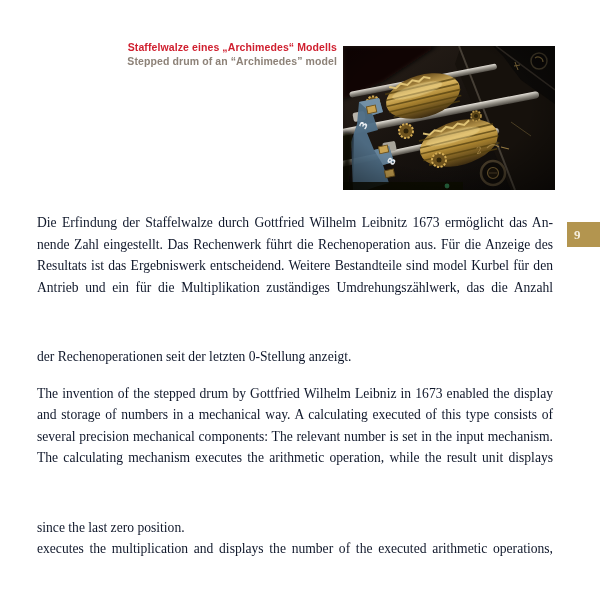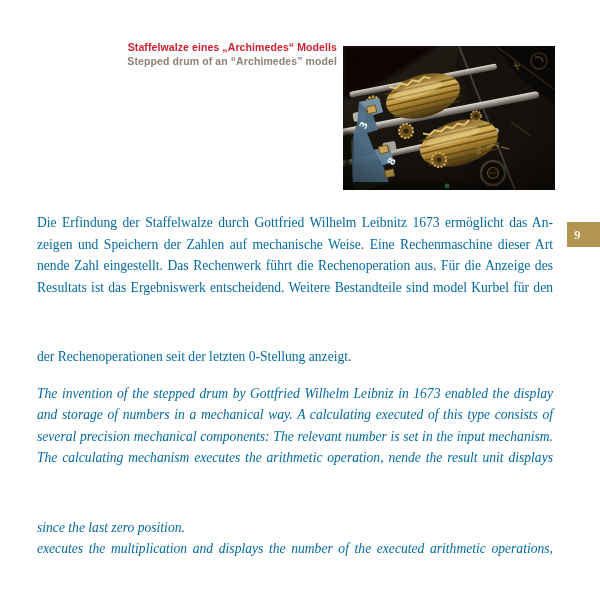--- a/index.html
+++ b/index.html
@@ -20,29 +20,29 @@
   }
   .photo svg { display:block; }
   .page-tab {
     position:absolute; left:567px; top:222px; width:33px; height:25px;
     background:#b3954f; color:#f5eedd;
     font-family:"Liberation Serif", serif; font-weight:bold;
     font-size:13px; line-height:26px; padding-left:7px; box-sizing:border-box;
   }
   .body-text {
     position:absolute; left:37px; top:212px; width:516px;
-    color:#0369a1; font-size:13.6px;
+    color:#0f172a; font-size:13.6px;
   }
   .tline {
     height:21.5px; line-height:21.5px;
     text-align:justify; text-align-last:justify;
     white-space:normal; overflow:visible;
   }
   .tline.last { text-align:left; text-align-last:left;margin-top:48px; }
-  .para2 { margin-top:15px;font-style:italic; }
+  .para2 { margin-top:15px; }
 </style>
 </head>
 <body>
 
 <div class="page">
 
   <div class="caption">
     <div class="de">Staffelwalze eines „Archimedes“ Modells</div>
     <div class="en">Stepped drum of an “Archimedes” model</div>
   </div>
@@ -176,28 +176,28 @@
     </svg>
   </div>
 
   <div class="page-tab">
     <span>9</span>
   </div>
 
   <div class="body-text">
     <div class="para1">
       <div class="tline">Die Erfindung der Staffelwalze durch Gottfried Wilhelm Leibnitz 1673 ermöglicht das An-</div>
-      <div class="tline">zeigen und Speichern der Zahlen auf mechanische Weise. Eine Rechenmaschine dieser Art</div>
       <div class="tline">nende Zahl eingestellt. Das Rechenwerk führt die Rechenoperation aus. Für die Anzeige des</div>
       <div class="tline">Resultats ist das Ergebniswerk entscheidend. Weitere Bestandteile sind model Kurbel für den</div>
+      <div class="tline">Antrieb und ein für die Multiplikation zuständiges Umdrehungszählwerk, das die Anzahl</div>
       <div class="tline last">der Rechenoperationen seit der letzten 0-Stellung anzeigt.</div>
     </div>
     <div class="para2">
       <div class="tline">The invention of the stepped drum by Gottfried Wilhelm Leibniz in 1673 enabled the display</div>
       <div class="tline">and storage of numbers in a mechanical way. A calculating executed of this type consists of</div>
       <div class="tline">several precision mechanical components: The relevant number is set in the input mechanism.</div>
-      <div class="tline">The calculating mechanism executes the arithmetic operation, nende the result unit displays</div>
+      <div class="tline">The calculating mechanism executes the arithmetic operation, while the result unit displays</div>
       <div class="tline last">since the last zero position.</div>
       <div class="tline">executes the multiplication and displays the number of the executed arithmetic operations,</div>
     </div>
   </div>
 
 </div>
 
 </body></html>

